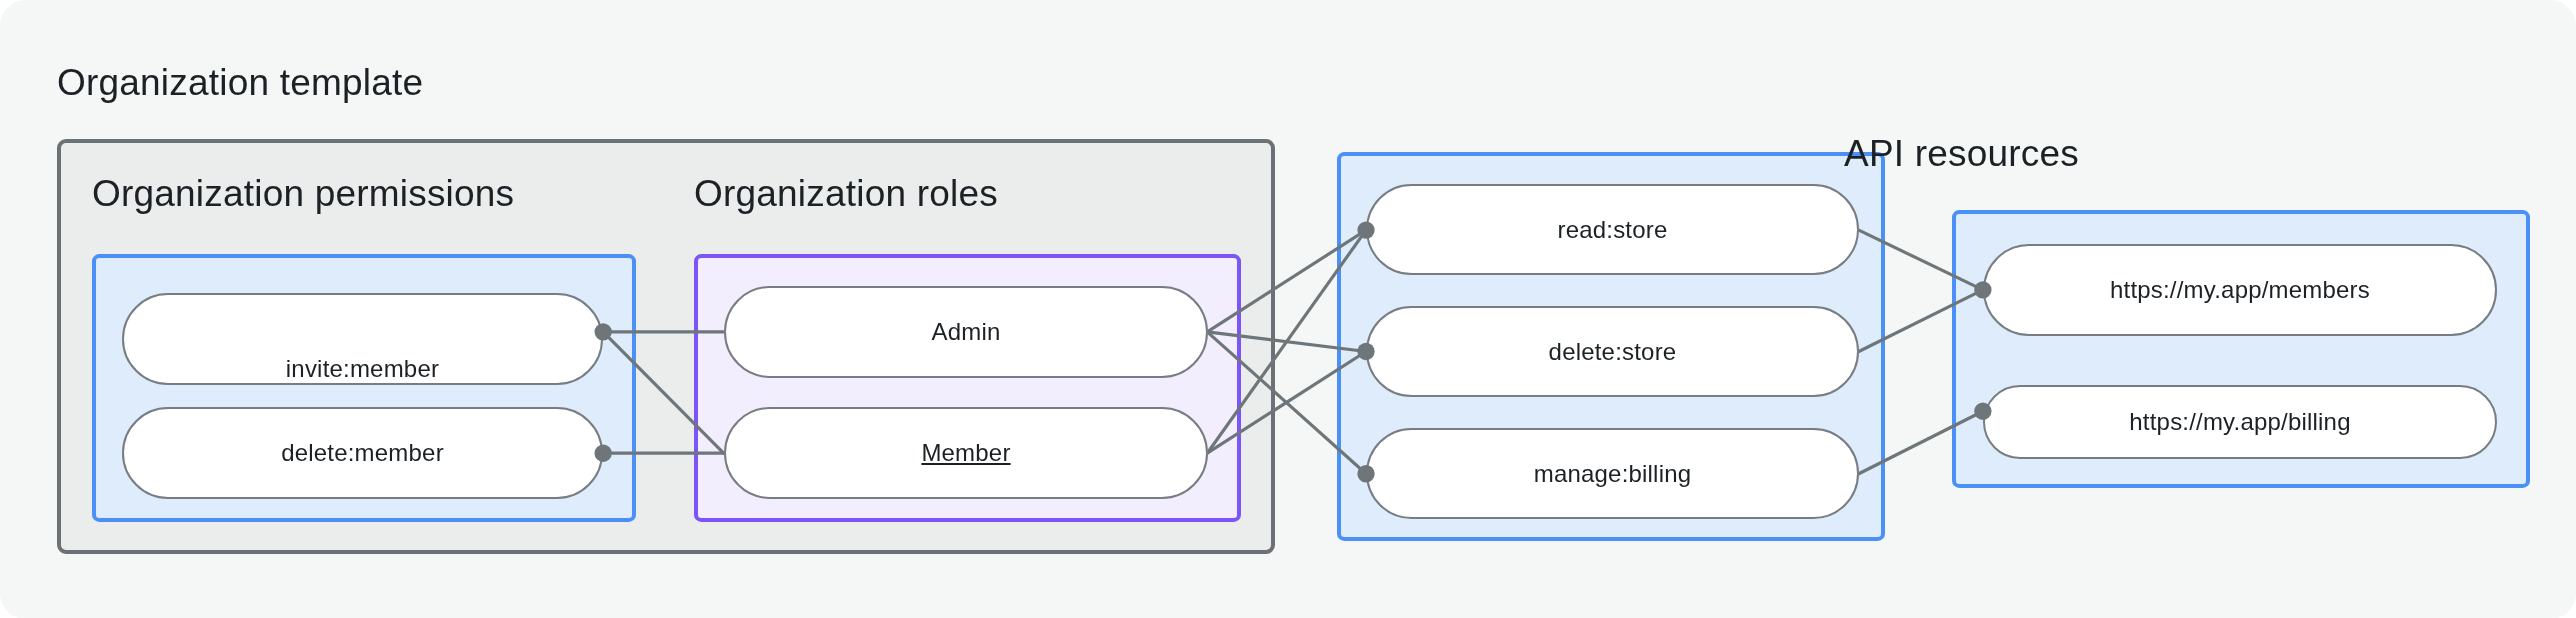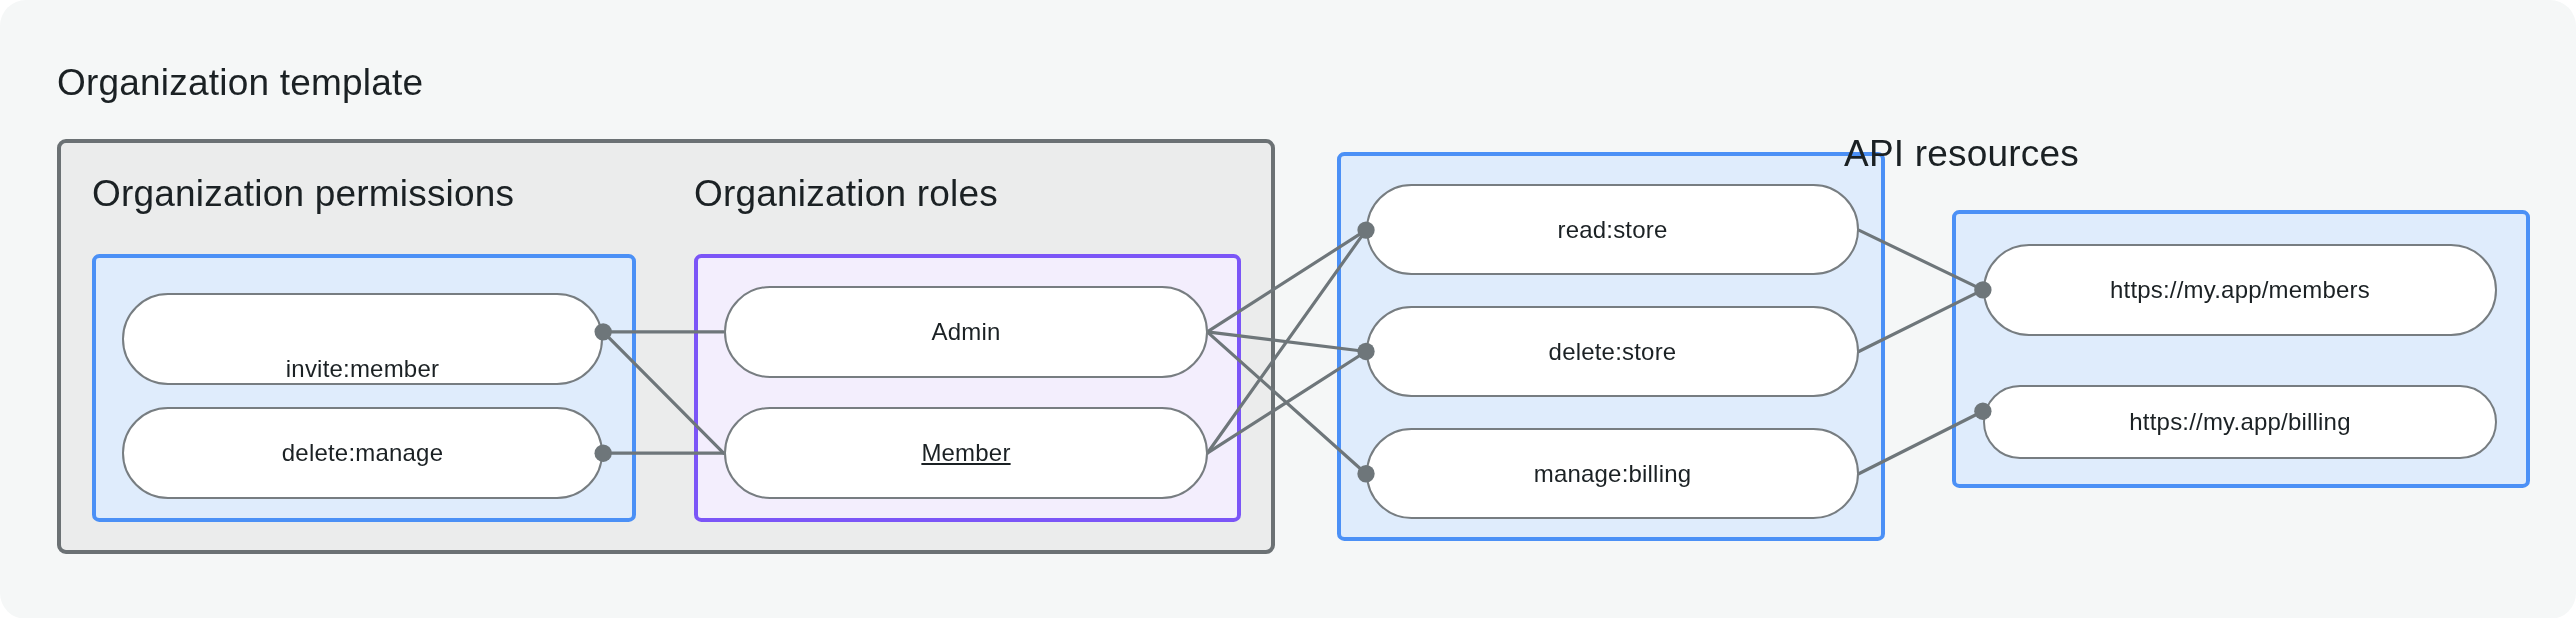--- a/index.html
+++ b/index.html
@@ -112,21 +112,21 @@
       <line x1="1323" y1="496.5" x2="1497" y2="385" stroke="#6e767a" stroke-width="3.5" stroke-linecap="round"></line>
       <line x1="2037" y1="252" x2="2173" y2="317.5" stroke="#6e767a" stroke-width="3.5" stroke-linecap="round"></line>
       <line x1="2037" y1="385" x2="2173" y2="317.5" stroke="#6e767a" stroke-width="3.5" stroke-linecap="round"></line>
       <line x1="2037" y1="519" x2="2173" y2="450.5" stroke="#6e767a" stroke-width="3.5" stroke-linecap="round"></line>
     </svg>
 
   <div class="pill invite">
       <span>invite:member</span>
     </div>
   <div class="pill delete">
-      <span>delete:manage</span>
+      <span>delete:member</span>
     </div>
   <div class="pill admin">
       <span>Admin</span>
     </div>
   <div class="pill member">
       <span>Member</span>
     </div>
   <div class="pill read">
       <span>read:store</span>
     </div>

